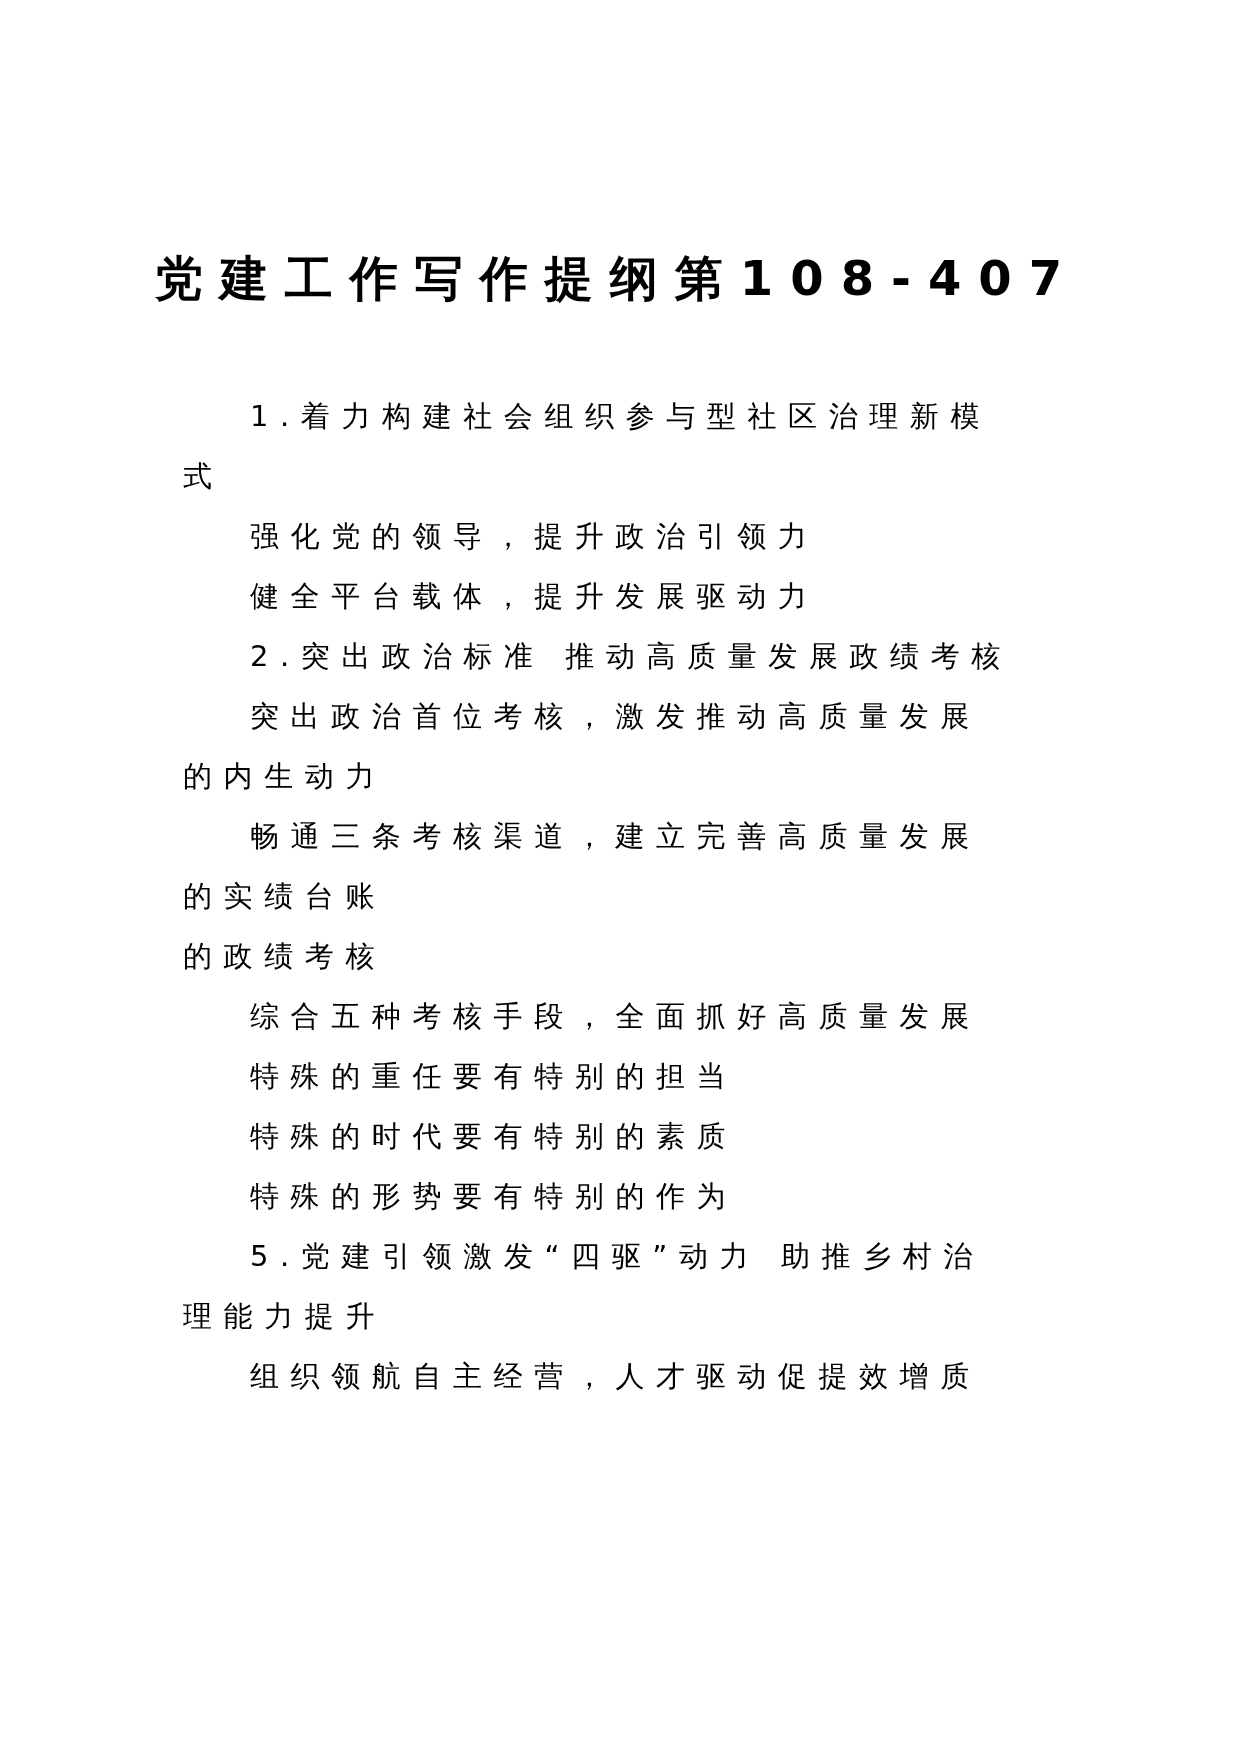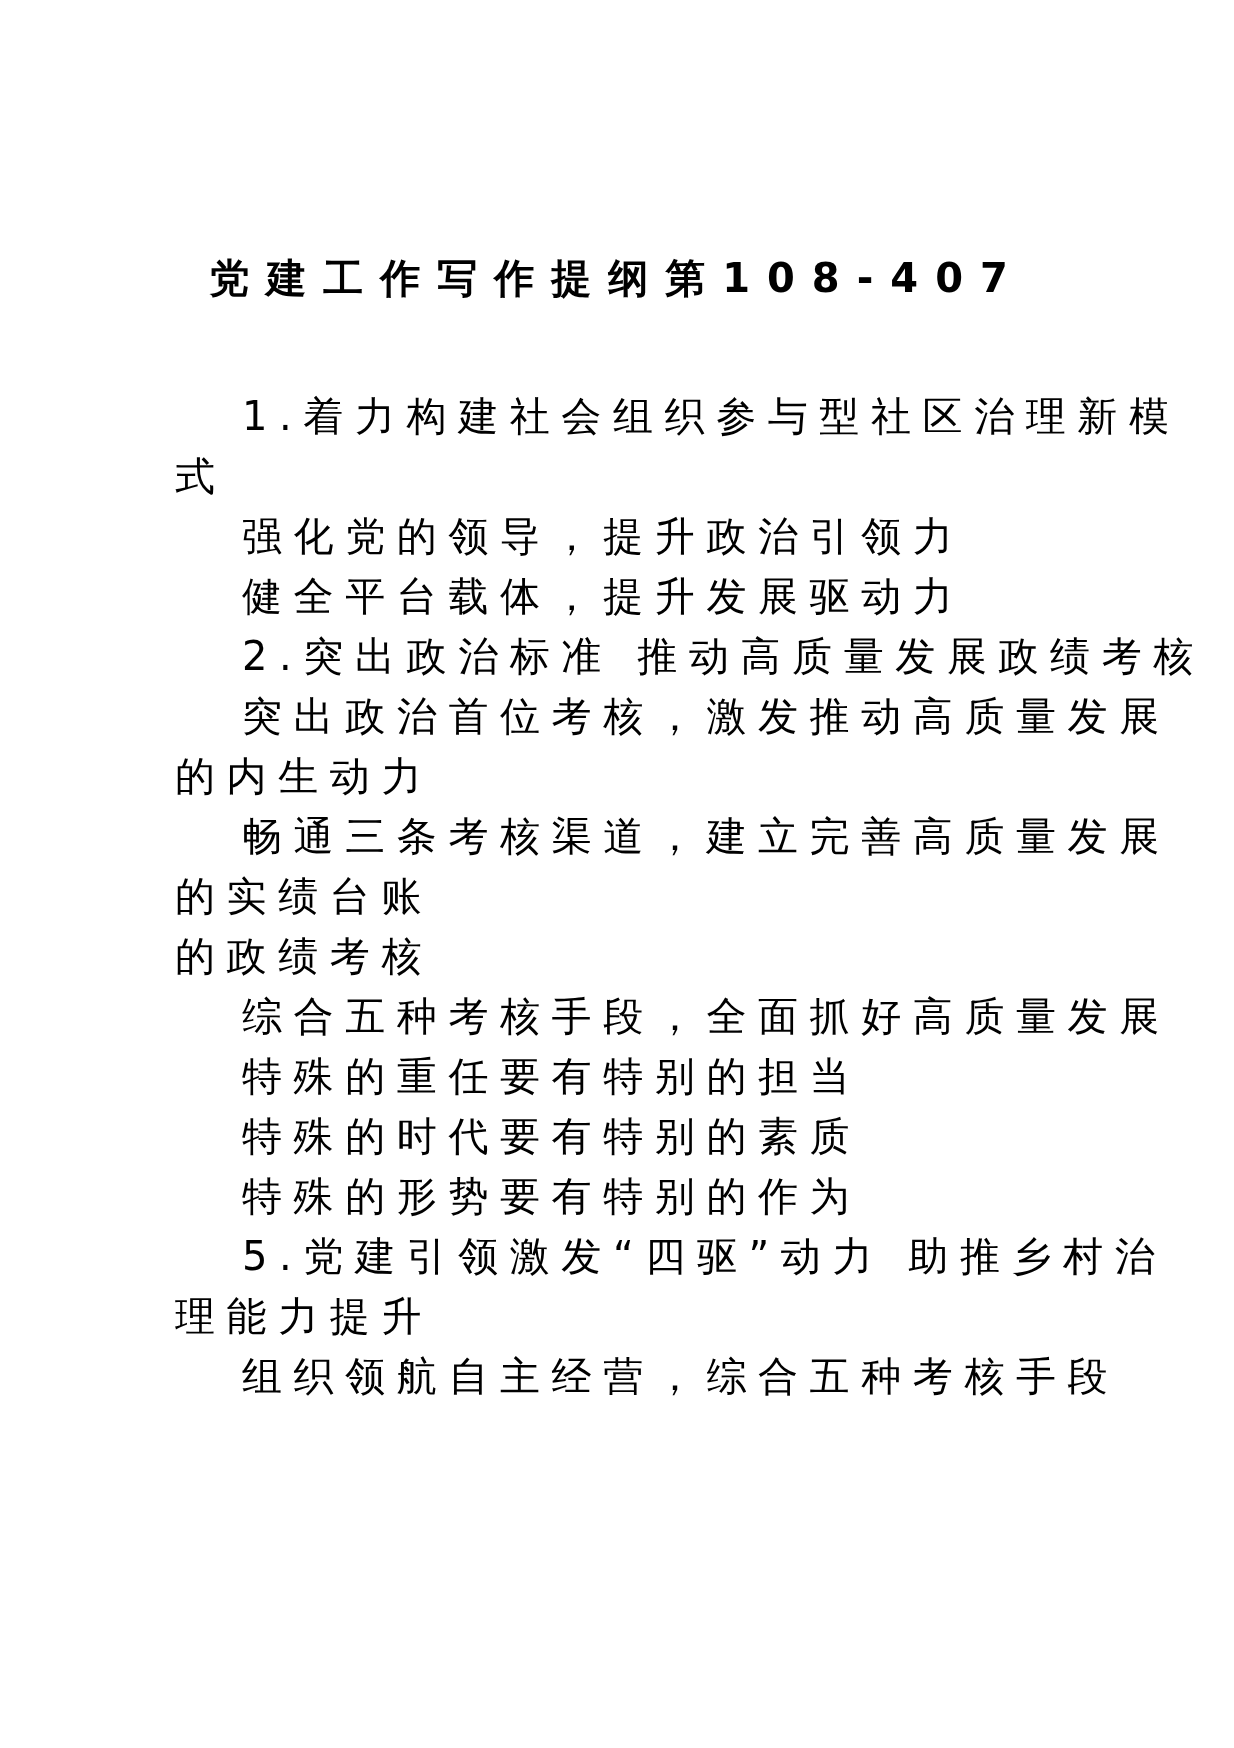--- a/index.html
+++ b/index.html
@@ -21,38 +21,39 @@
       top: 0;
       width: 1234px;
       height: 1748px;
     }
     .title {
       position: absolute;
       left: 0;
       top: 248px;
       width: 1234px;
       text-align: center;
-      font-size: 40px;
+      font-size: 48px;
       font-weight: bold;
       letter-spacing: 17px;
       line-height: 60px;
       white-space: nowrap;
     }
     .body {
       position: absolute;
       left: 175px;
       top: 386px;
       width: 890px;
     }
     .line {
-      font-size: 40px;
+      font-size: 29px;
       line-height: 60px;
       height: 60px;
       letter-spacing: 11.6px;
       white-space: nowrap;
+      margin-left: 8px;
     }
     .indent {
       padding-left: 67px;
     }
   </style>
 </head>
 <body>
 
 <div class="page">
   <div class="title">党建工作写作提纲第108-407</div>
@@ -70,15 +71,15 @@
     <div class="line">的实绩台账</div>
     <div class="line">的政绩考核</div>
     <div class="line indent">综合五种考核手段，全面抓好高质量发展</div>
 
     <div class="line indent">特殊的重任要有特别的担当</div>
     <div class="line indent">特殊的时代要有特别的素质</div>
     <div class="line indent">特殊的形势要有特别的作为</div>
 
     <div class="line indent">5.党建引领激发“四驱”动力 助推乡村治</div>
     <div class="line">理能力提升</div>
-    <div class="line indent">组织领航自主经营，综合五种考核手段</div>
+    <div class="line indent">组织领航自主经营，人才驱动促提效增质</div>
   </div>
 </div>
 
 </body></html>

